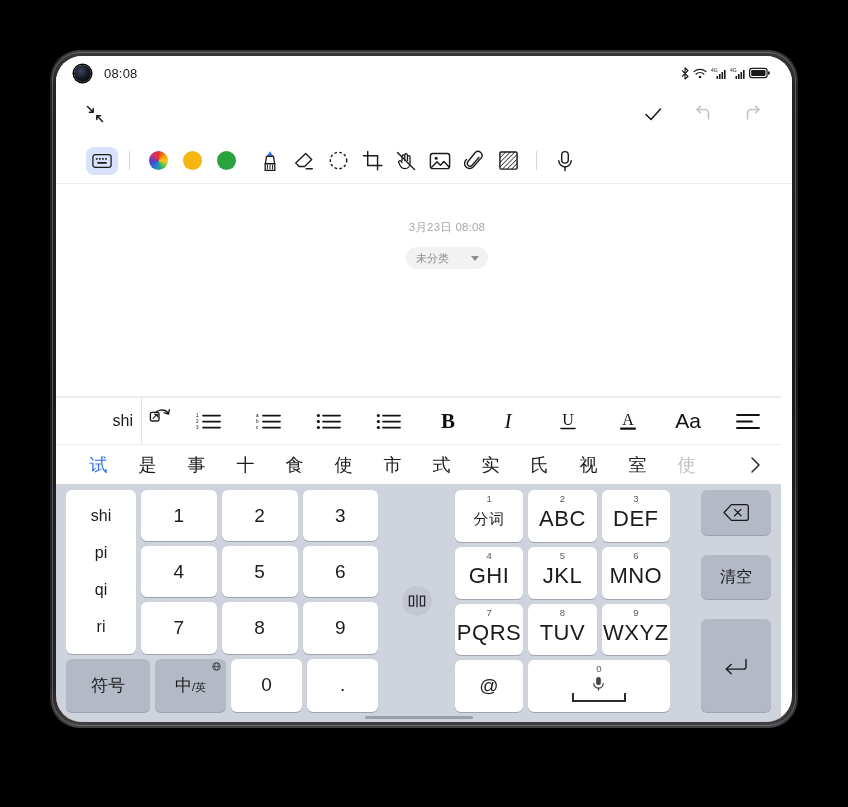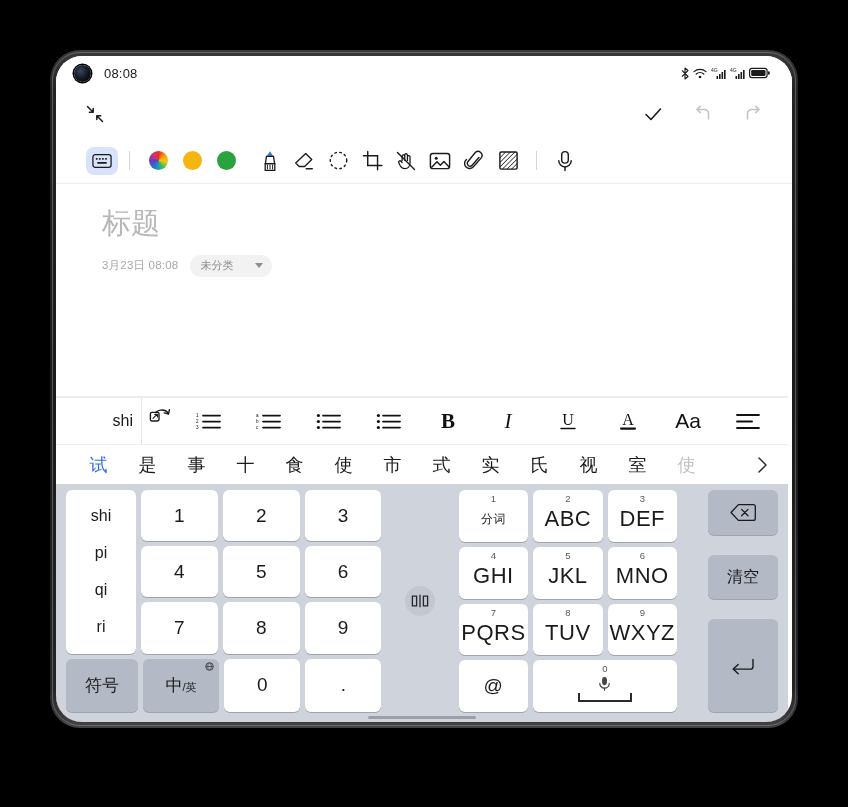--- a/index.html
+++ b/index.html
@@ -98,37 +98,37 @@
   .swatch-wheel {
     background: conic-gradient(#e03131 0deg, #f59f00 50deg, #fcc419 95deg, #40c057 145deg,
                 #1c7ed6 205deg, #5f3dc4 265deg, #d6336c 320deg, #e03131 360deg);
   }
 
   
   #note-body { background:#fff; padding: 22px 0 0 46px; height: 208px; }
   #note-title {
     font-size: 29px; color: #b7b7b7; font-weight: 400; line-height: 1.2;
   }
-  #note-meta { display: flex; align-items: center; gap: 12px; margin-top: 14px; }
+  #note-meta { display: flex; align-items: center; gap: 12px; margin-top: 14px; flex-direction: column; }
   #note-date { font-size: 11.5px; color: #a8a8a8; letter-spacing: .2px; }
   #note-category {
     display: inline-flex; align-items: center; gap: 22px;
     background: #f2f2f2; border-radius: 11px;
     padding: 3.5px 9px 3.5px 10px;
     font-size: 11px; color: #8d8d8d; cursor: pointer;
   }
   .caret-down {
     width: 0; height: 0;
     border-left: 4px solid transparent; border-right: 4px solid transparent;
     border-top: 5px solid #8d8d8d;
   }
 
   
   #keyboard-panel {
-    position: absolute; left: 0; right: 4px; bottom: 0;
+    position: absolute; left: 0; right: 11px; bottom: 0;
     background: #7f1d1d;
     box-shadow: 0 -1px 0 rgba(0,0,0,.07);
   }
 
   
   #format-toolbar {
     position: relative;
     height: 47px;
     background: #fff;
     display: flex; align-items: center;
@@ -411,21 +411,20 @@
       <div class="tool-btn">
         <svg width="20" height="22" viewBox="0 0 18 22">
           <rect x="5.7" y="1.6" width="6.6" height="11.5" rx="3.3" fill="none" stroke="#1b1b1b" stroke-width="1.45"></rect>
           <path d="M2.8 10.7a6.2 6.2 0 0012.4 0" fill="none" stroke="#1b1b1b" stroke-width="1.45" stroke-linecap="round"></path>
           <path d="M9 17v3.4" stroke="#1b1b1b" stroke-width="1.45" stroke-linecap="round"></path>
         </svg>
       </div>
     </div>
 
     <div id="note-body">
-      <div id="note-title">标题</div>
       <div id="note-meta">
         <span id="note-date">3月23日 08:08</span>
         <span id="note-category">
           <span>未分类</span>
           <span class="caret-down"></span>
         </span>
       </div>
     </div>
 
     <div id="keyboard-panel">
@@ -561,21 +560,21 @@
                 <div class="key">6</div>
               </div>
               <div class="kb-row">
                 <div class="key">7</div>
                 <div class="key">8</div>
                 <div class="key">9</div>
               </div>
             </div>
           </div>
           <div class="kb-row" style="flex:1">
-            <div class="key fn cn-label" style="width:72px">符号</div>
+            <div class="key fn cn-label" style="width:84px">符号</div>
             <div class="key fn" style="flex:1">
               <span style="font-size:17px">中</span>
               <span style="font-size:11px;margin-top:4px">/英</span>
               <svg class="sup-right" style="position:absolute;top:3px;right:5px" width="9" height="9" viewBox="0 0 10 10">
                 <circle cx="5" cy="5" r="4.2" fill="none" stroke="#3b3e45" stroke-width="1"></circle>
                 <ellipse cx="5" cy="5" rx="2" ry="4.2" fill="none" stroke="#3b3e45" stroke-width=".85"></ellipse>
                 <path d="M.9 5h8.2" stroke="#3b3e45" stroke-width=".85"></path>
               </svg>
             </div>
             <div class="key" style="flex:1">0</div>
@@ -592,21 +591,21 @@
             </svg>
           </div>
         </div>
 
         <div class="kb-half" id="kb-right">
           <div class="kb-row" style="flex:1">
             <div class="t9">
               <div class="kb-row">
                 <div class="key">
                   <span class="sup">1</span>
-                  <span class="t9-letters" style="font-size:12px">分词</span>
+                  <span class="t9-letters" style="font-size:15px">分词</span>
                 </div>
                 <div class="key">
                   <span class="sup">2</span>
                   <span class="t9-letters">ABC</span>
                 </div>
                 <div class="key">
                   <span class="sup">3</span>
                   <span class="t9-letters">DEF</span>
                 </div>
               </div>

